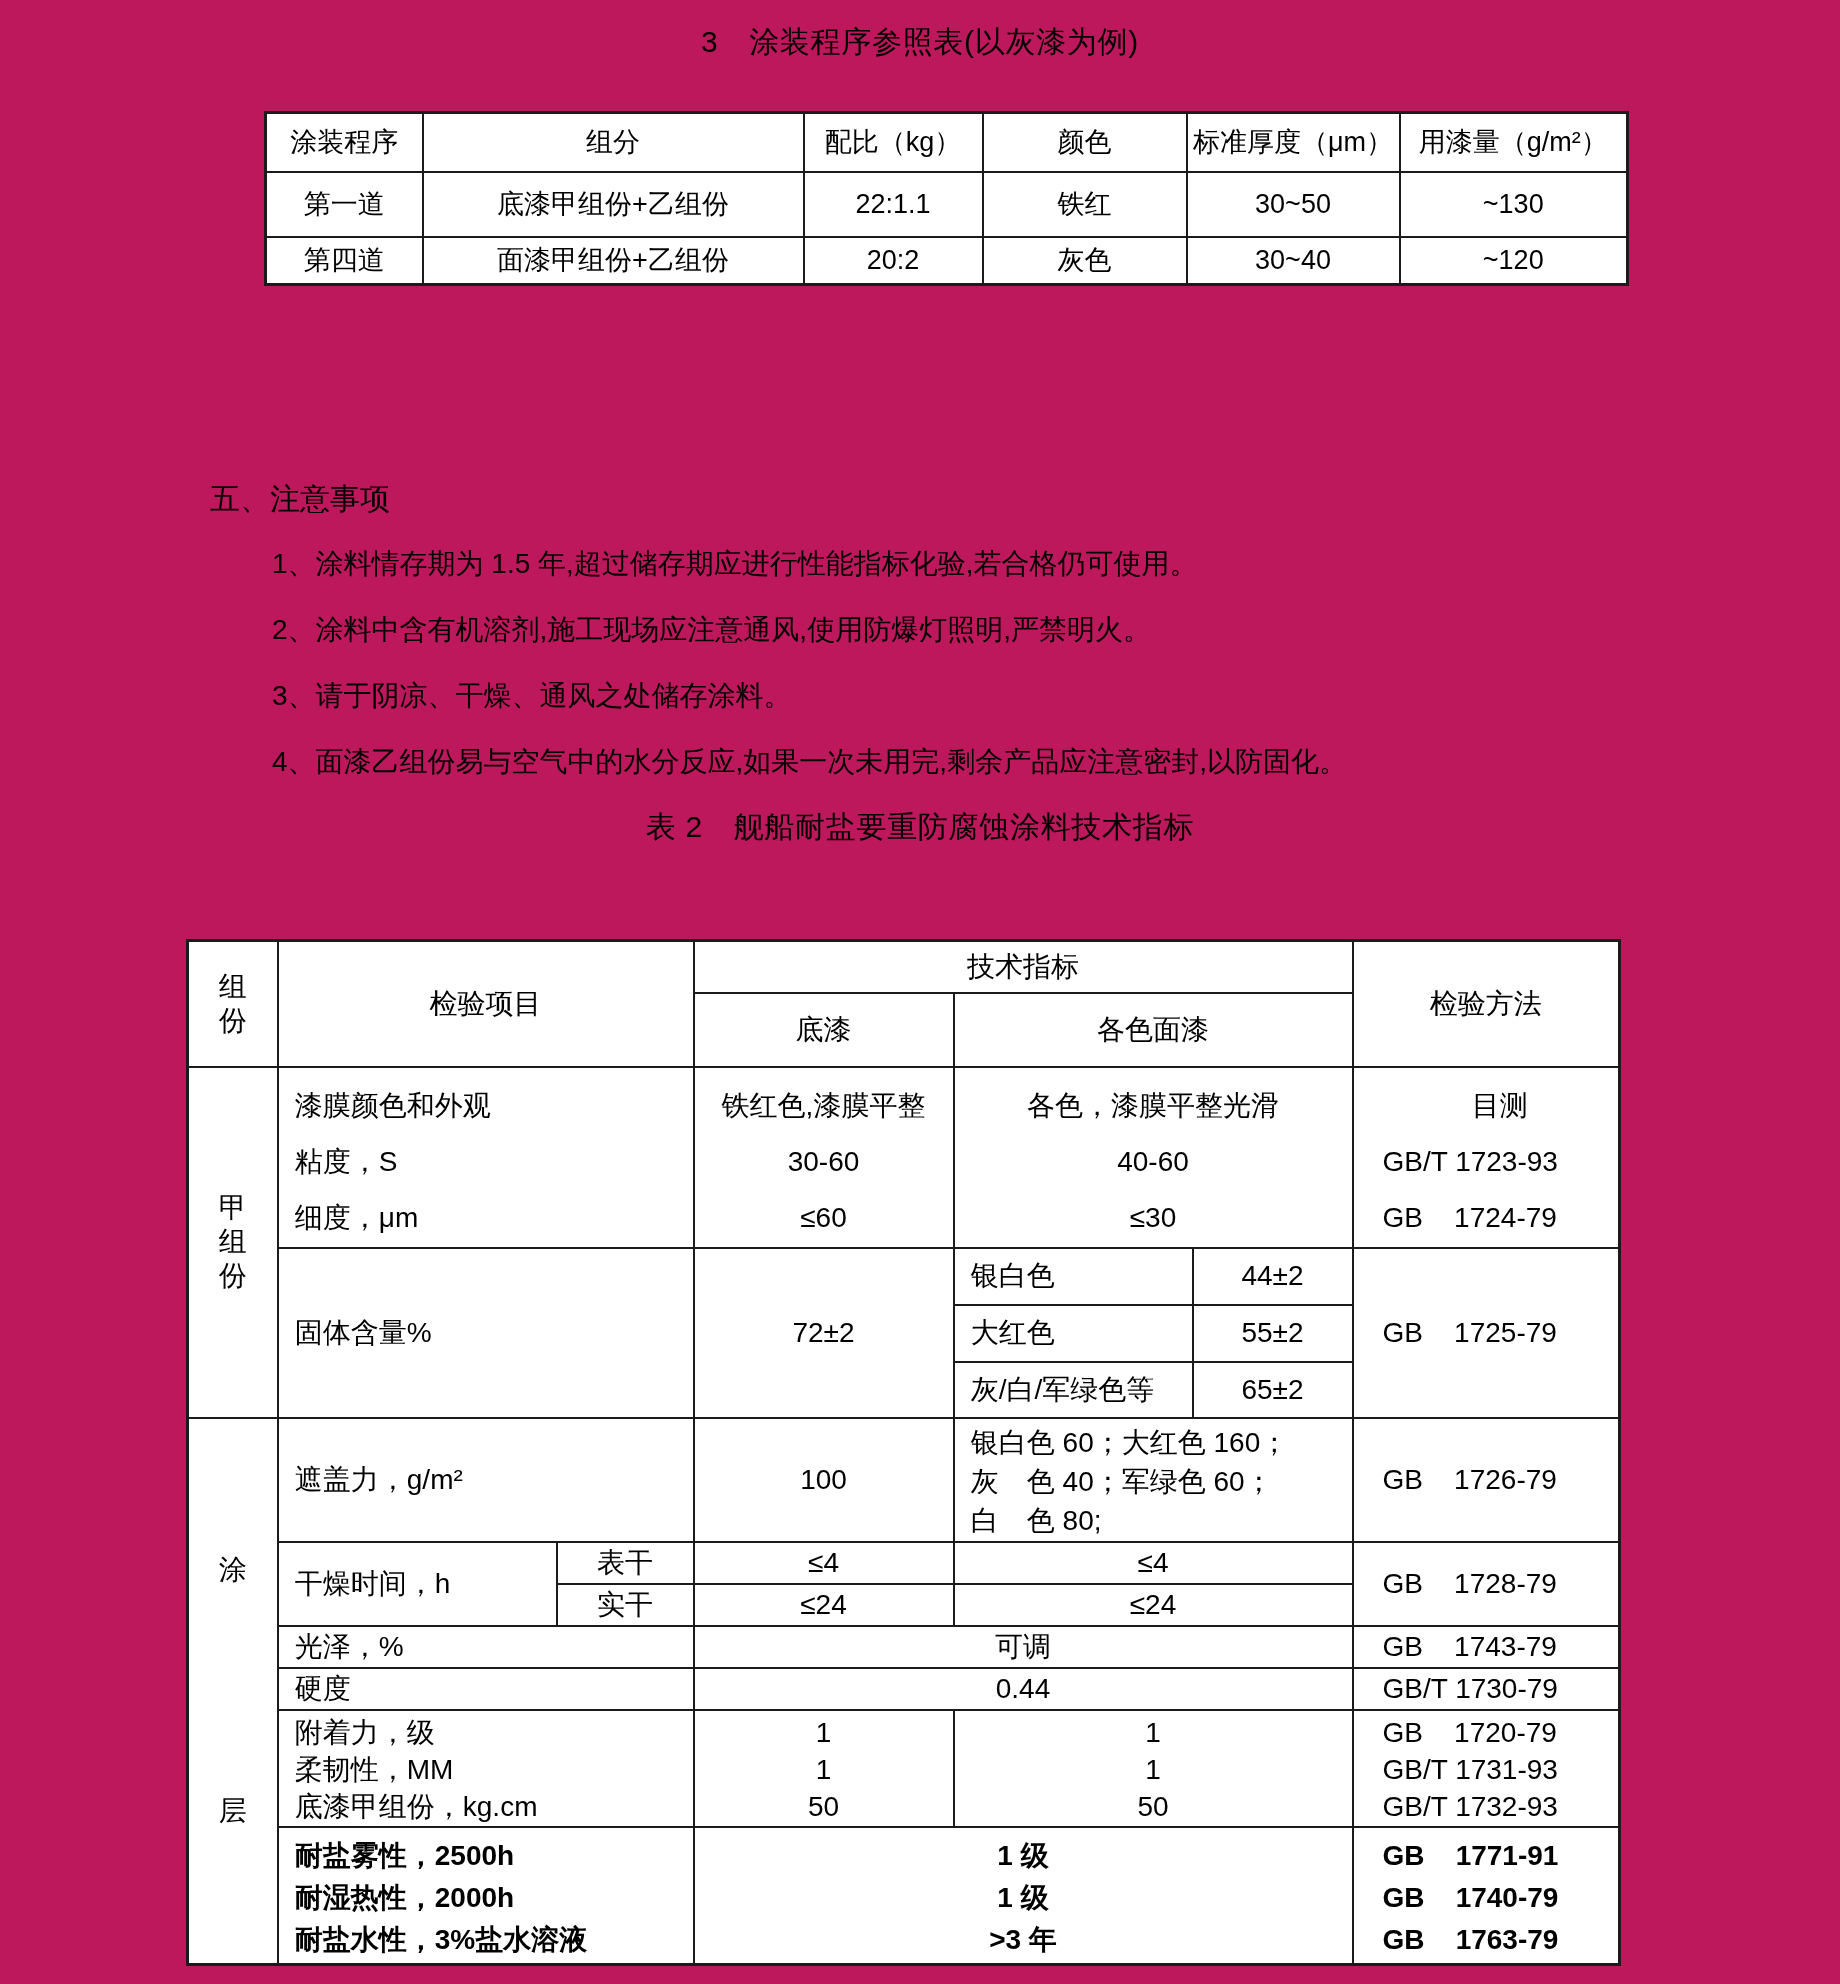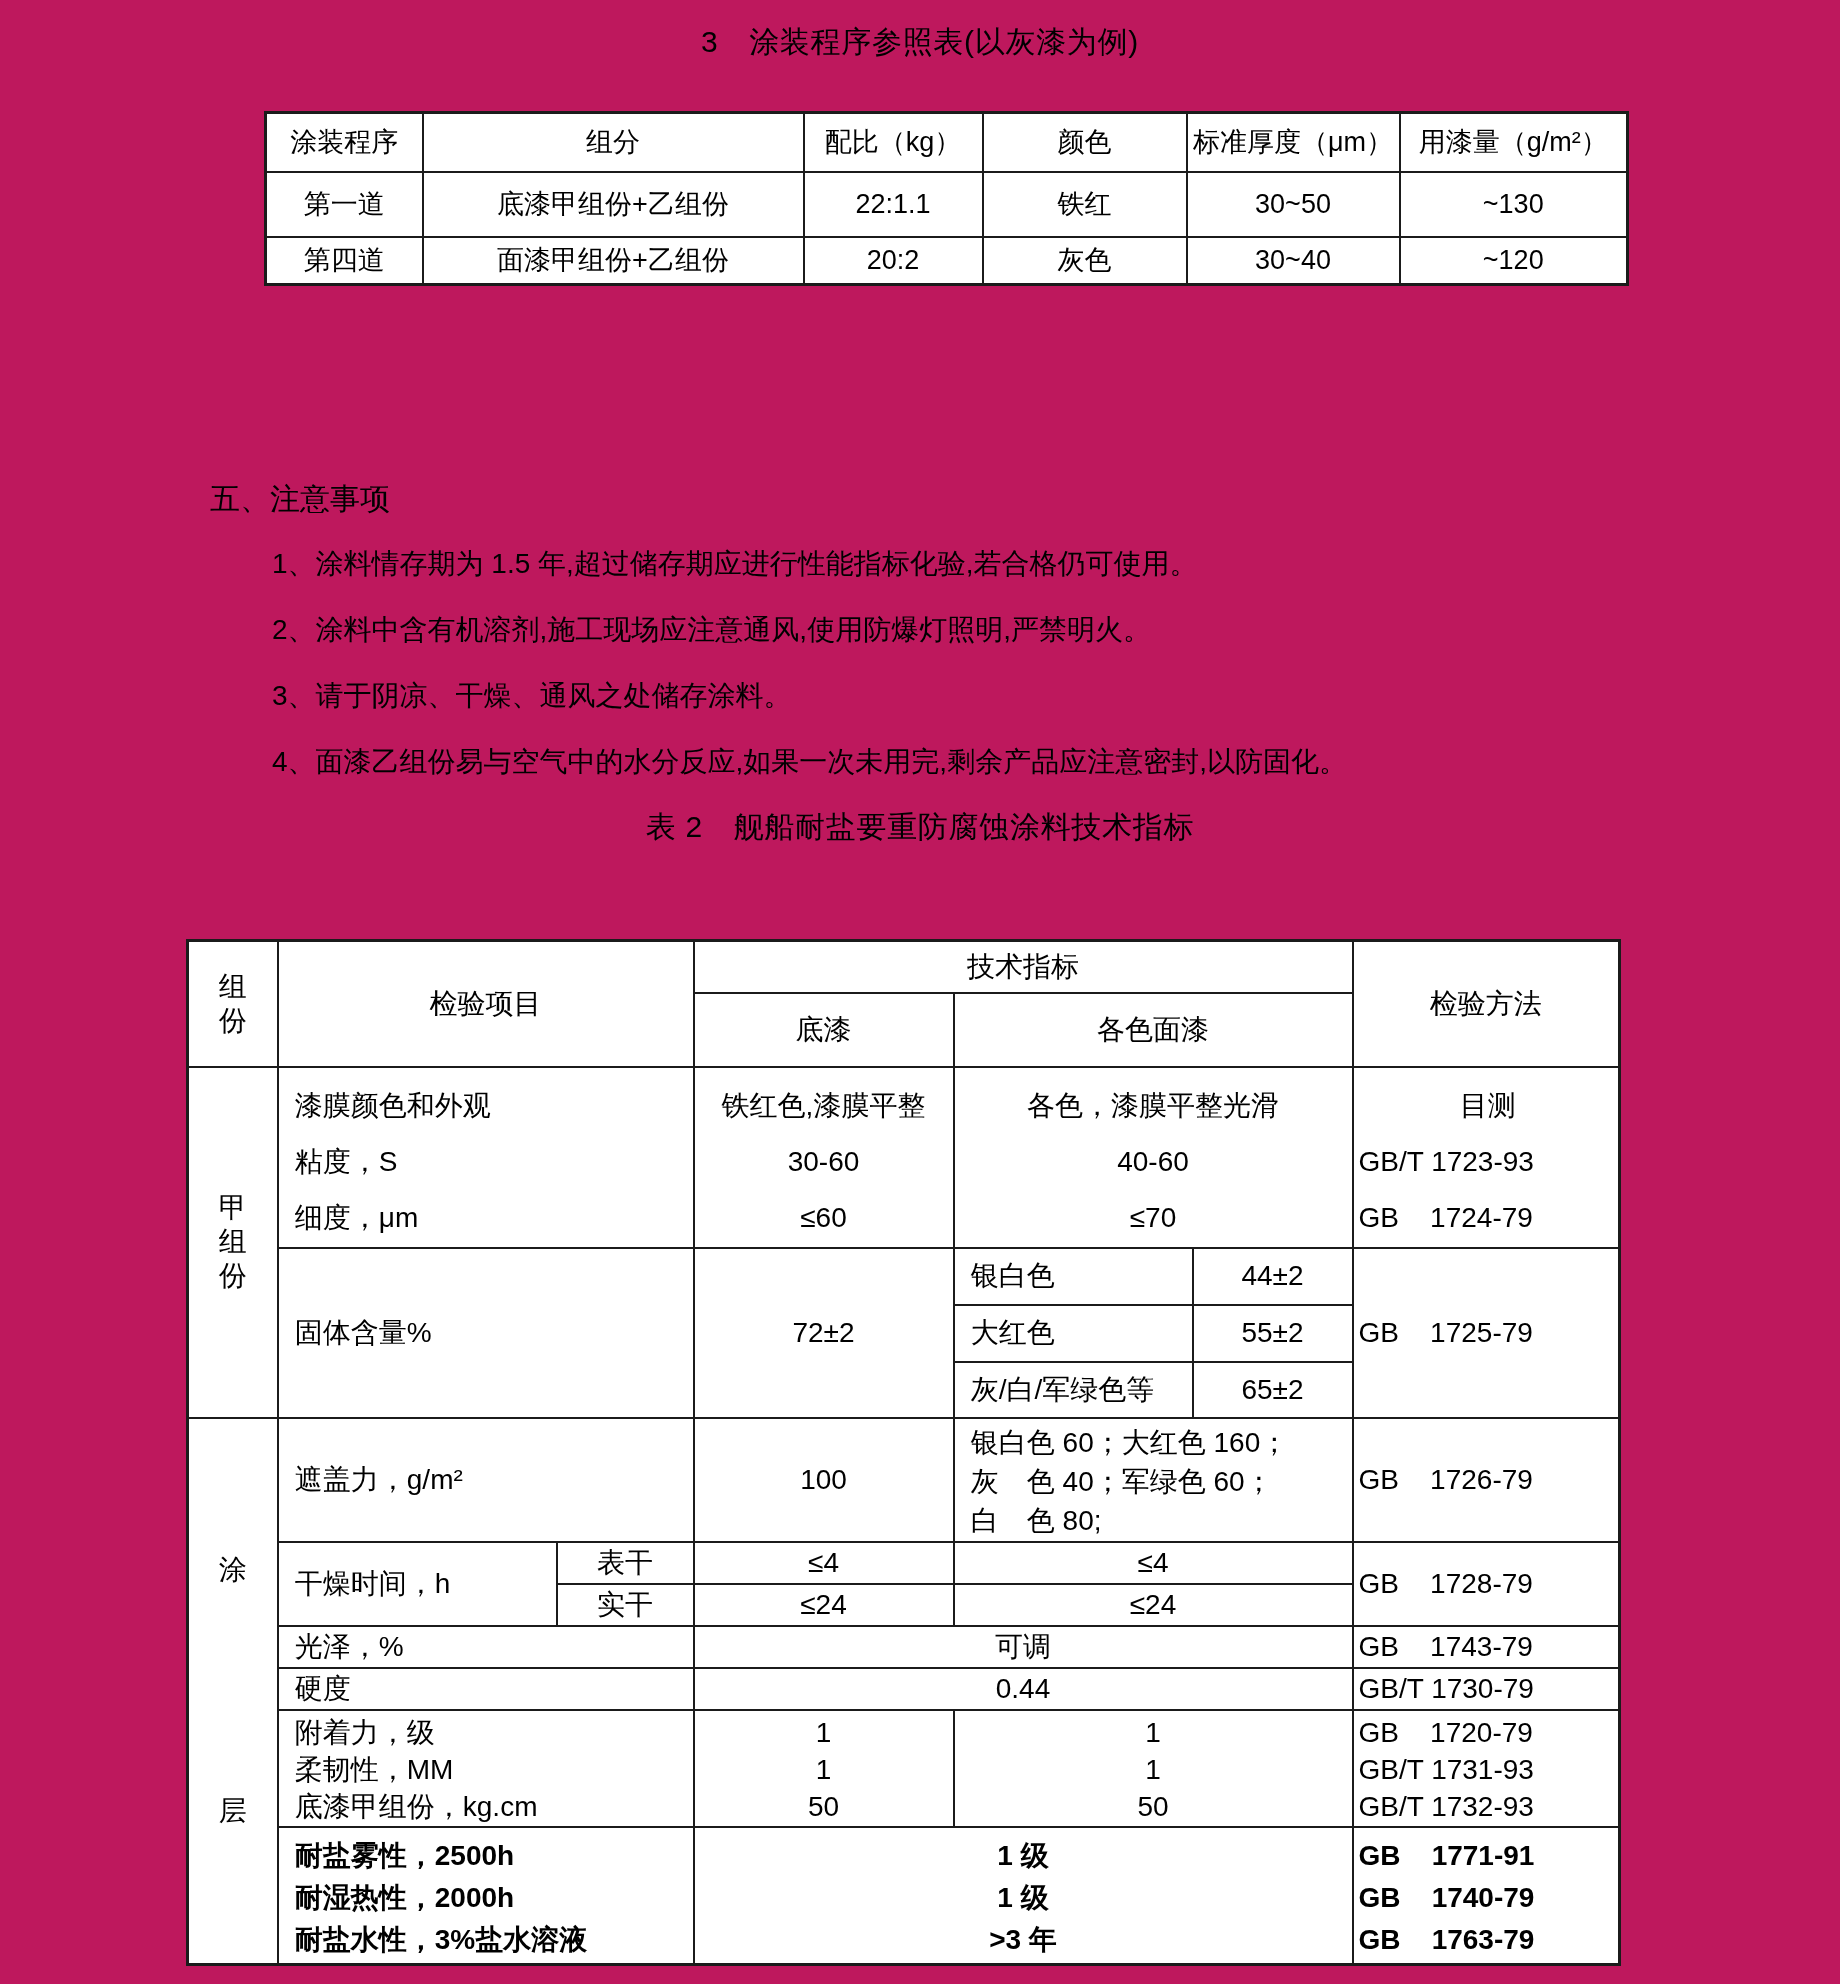--- a/index.html
+++ b/index.html
@@ -13,21 +13,21 @@
 
   table { border-collapse:collapse; table-layout:fixed; background:#fff; }
   td { border:2.2px solid #1b1b1b; font-size:27px; overflow:hidden; }
   .t1 { position:absolute; left:264px; top:111px; width:1362px; border:3px solid #1b1b1b; }
   .t1 td { text-align:center; vertical-align:middle; }
   .t2 { position:absolute; left:186px; top:939px; width:1432px; border:3px solid #1b1b1b; }
   .t2 td { font-size:28px; vertical-align:middle; }
 
   .center { text-align:center; }
   .leftpad { text-align:left; padding-left:16.3px; }
-  .method { text-align:left; padding-left:5px;margin-left:48px; }
+  .method { text-align:left; padding-left:29px;margin-left:48px; }
   .vtop { vertical-align:top; }
 
   .vstack { display:flex; flex-direction:column; align-items:center; justify-content:center; }
   .vstack span { display:block; line-height:34px; }
   .vstack-head { height:119px; }
   .vstack-a { height:326px; }
   .vstack-b { height:482px; justify-content:space-around; }
 
   .lines { padding-top:10.4px; }
   .lines .line { line-height:56px; white-space:nowrap; }
@@ -137,21 +137,21 @@
         <div class="line">细度，μm</div>
       </td>
       <td class="lines center vtop">
         <div class="line">铁红色,漆膜平整</div>
         <div class="line">30-60</div>
         <div class="line">≤60</div>
       </td>
       <td colspan="2" class="lines center vtop">
         <div class="line">各色，漆膜平整光滑</div>
         <div class="line">40-60</div>
-        <div class="line">≤70</div>
+        <div class="line">≤30</div>
       </td>
       <td class="lines method vtop">
         <div class="line center">目测</div>
         <div class="line">GB/T 1723-93</div>
         <div class="line">GB&nbsp;&nbsp;&nbsp;&nbsp;1724-79</div>
       </td>
     </tr>
     <tr style="height:57px">
       <td rowspan="3" colspan="2" class="leftpad">固体含量%</td>
       <td rowspan="3" class="center">72±2</td>

